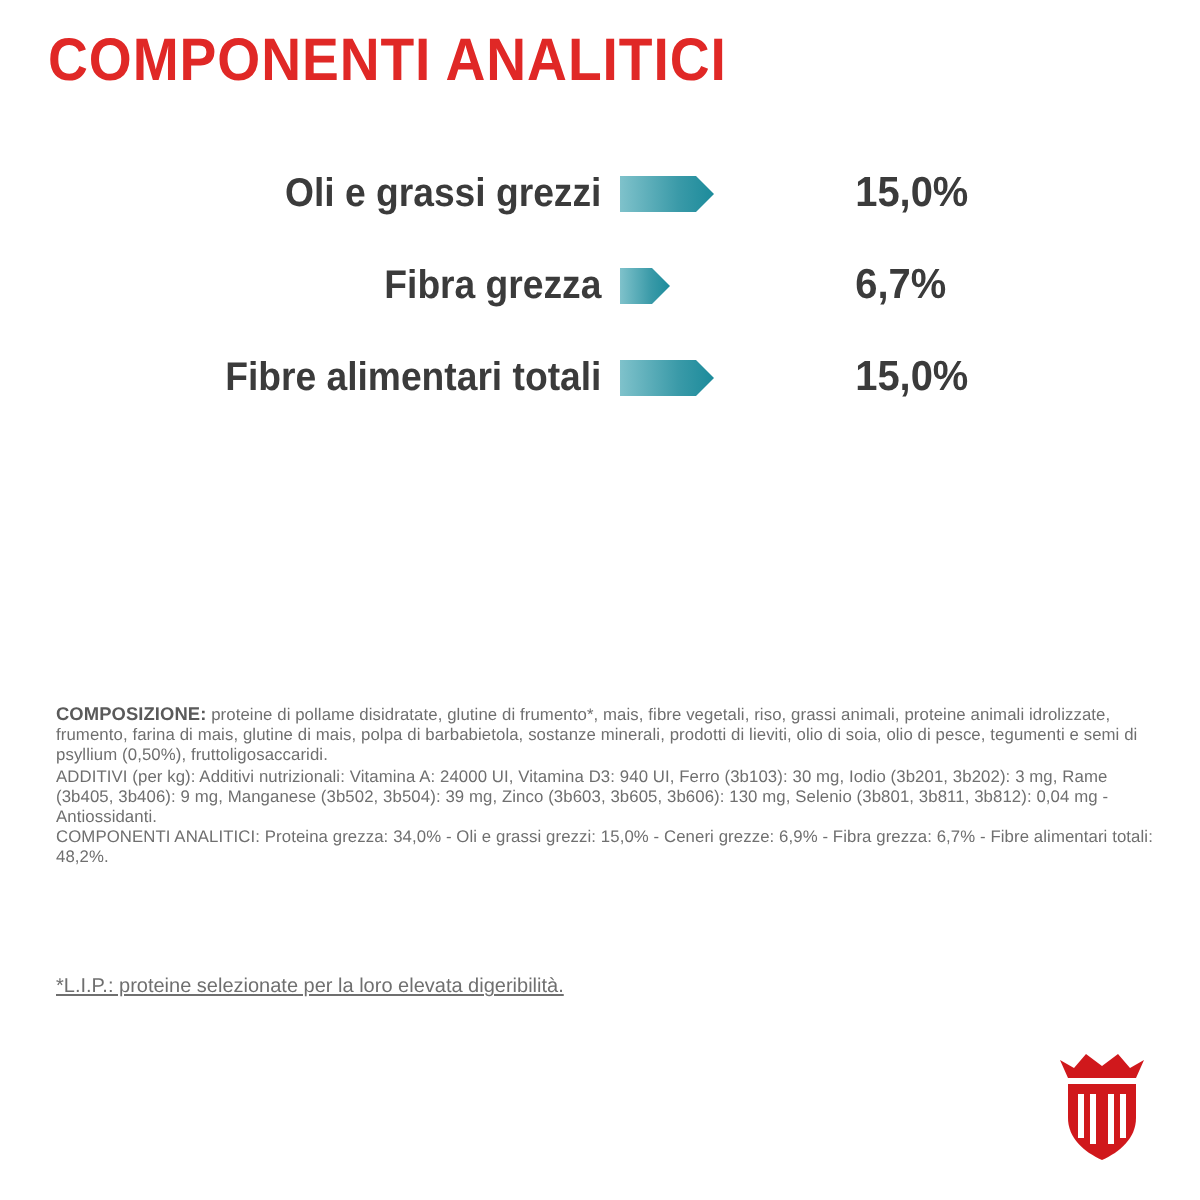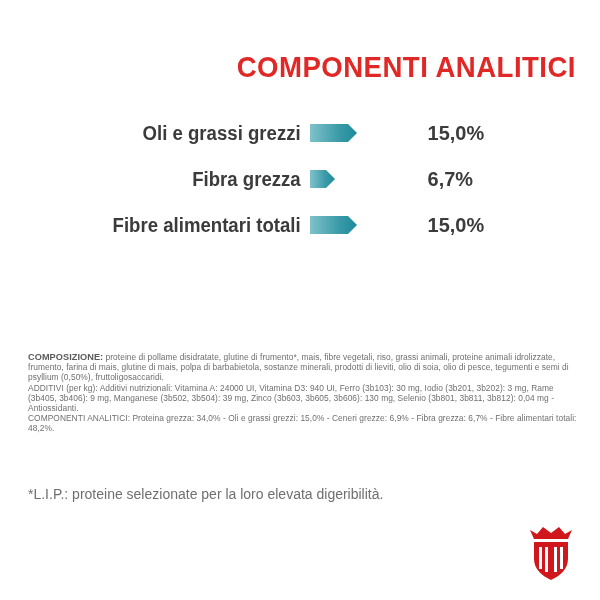--- a/index.html
+++ b/index.html
@@ -11,22 +11,21 @@
     height: 600px;
     background: #ffffff;
     font-family: "Liberation Sans", sans-serif;
     overflow: hidden;
     position: relative;
   }
 
   
   .title-wrap {
     padding-top: 14px;
-    text-align: right;
-    margin-top: 36px;
+    text-align: left;
   }
   .page-title {
     font-family: "Liberation Sans Narrow", "Liberation Sans", sans-serif;
     font-size: 30px;
     font-weight: 700;
     letter-spacing: 0.5px;
     color: #e02826;
     transform: scaleX(0.92);
     transform-origin: center;
     white-space: nowrap;
@@ -98,22 +97,23 @@
     font-weight: 700;
     color: #5a5a5a;
     font-size: 9.2px;
   }
   .lip-note {
     position: absolute;
     left: 28px;
     top: 489px;
     color: #6f6f6f;
     font-family: "Liberation Sans Narrow", "Liberation Sans", sans-serif;
-    font-size: 14px;
+    font-size: 10px;
     line-height: 10.2px;
+    text-decoration: underline;
   }
 
   
   .logo {
     position: absolute;
     right: 22px;
     bottom: 16px;
     width: 54px;
     height: 58px;
   }

